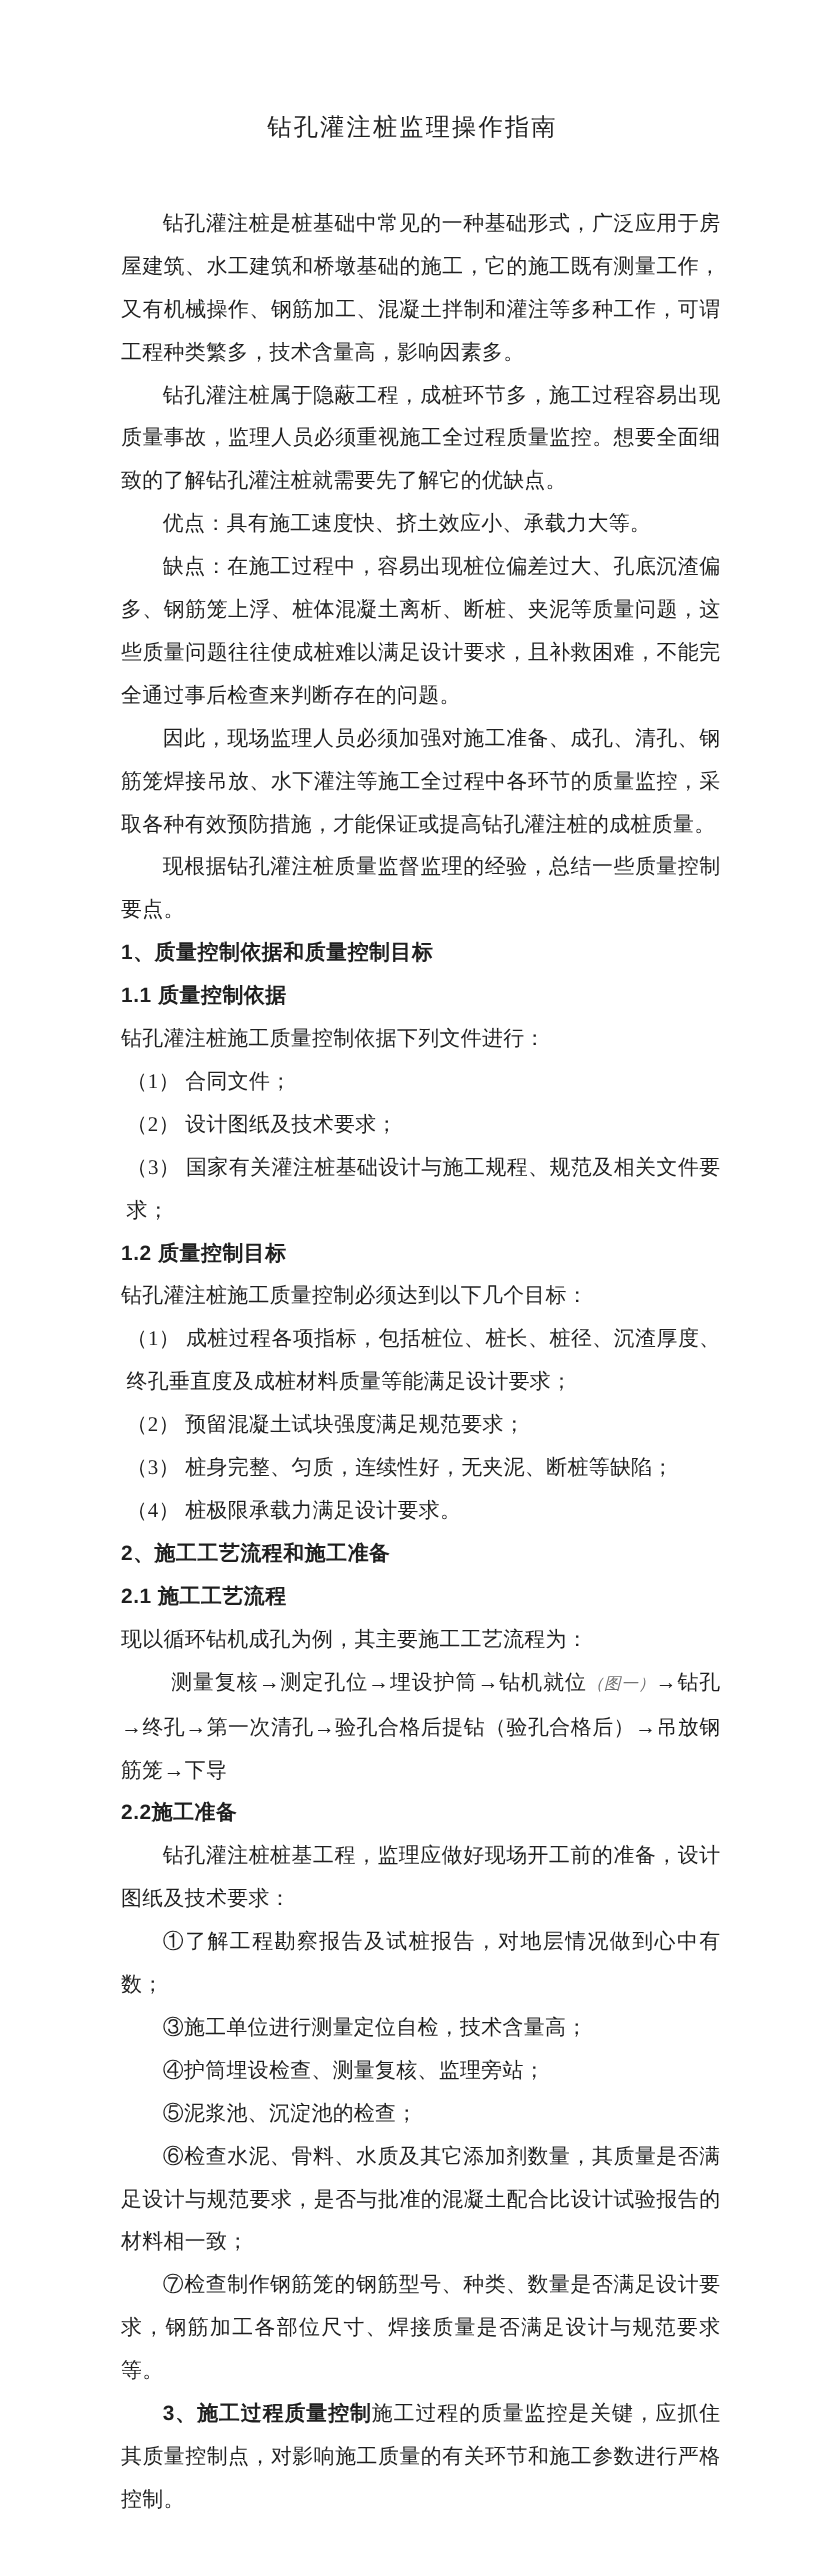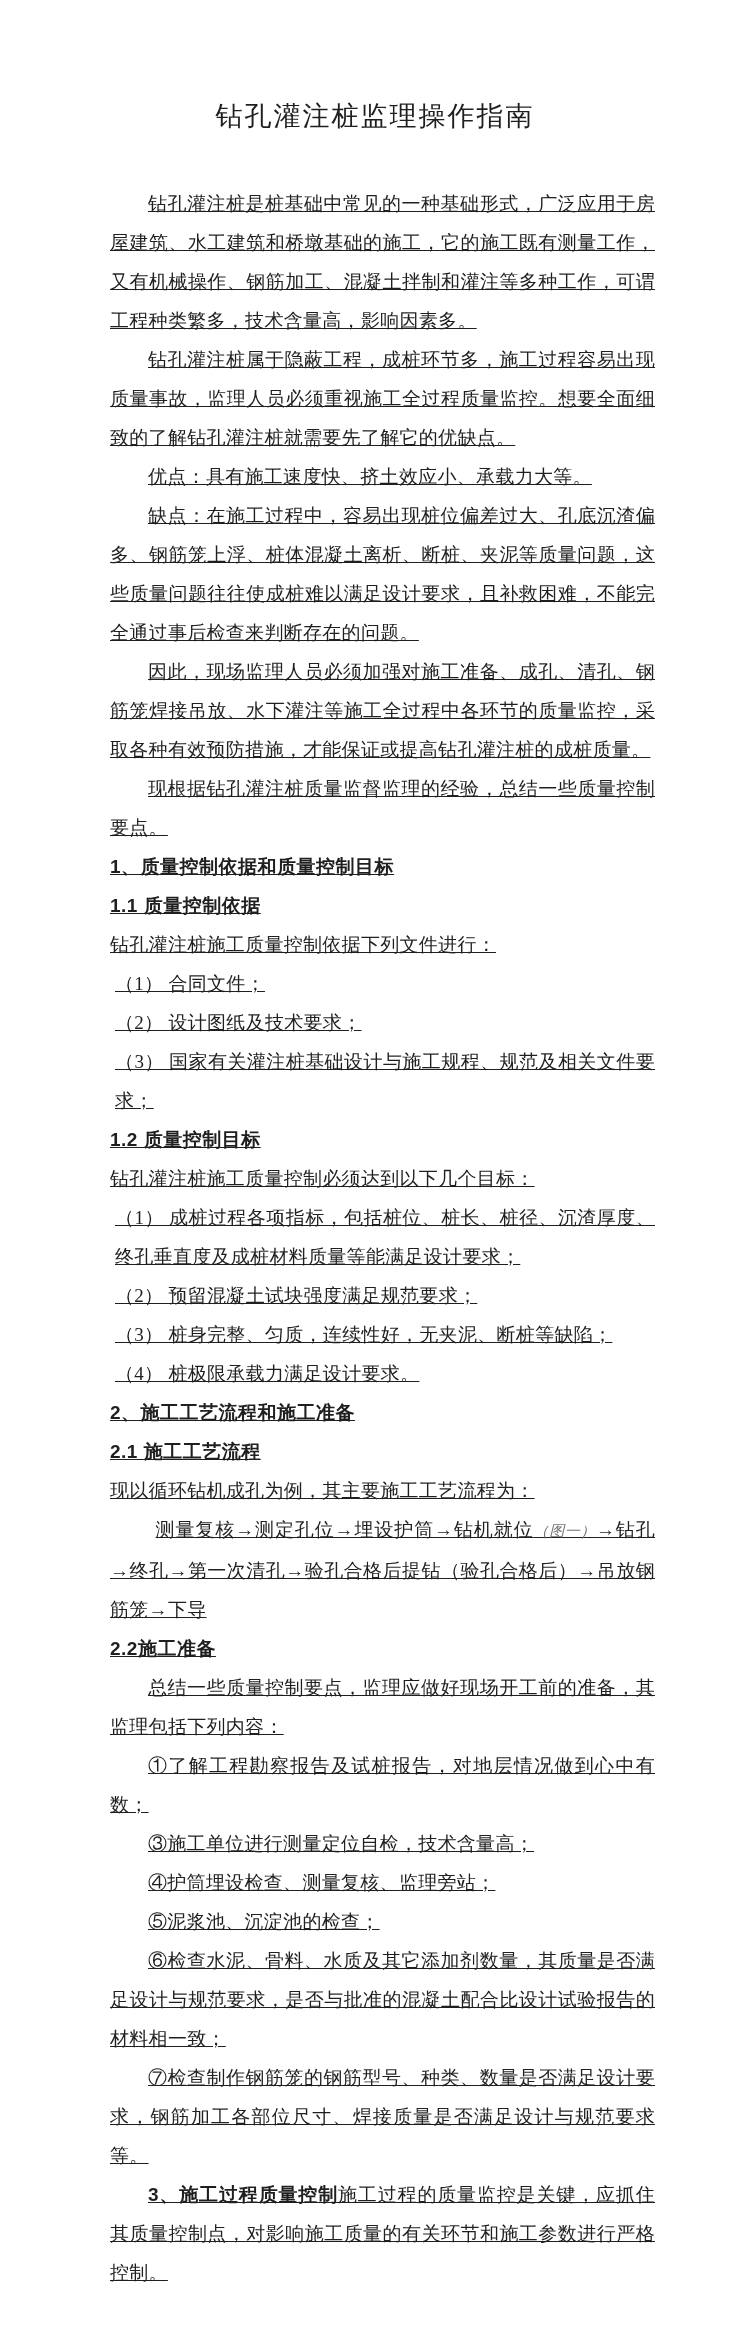--- a/index.html
+++ b/index.html
@@ -10,37 +10,36 @@
     margin: 0 auto;
     background: #ffffff;
     box-sizing: border-box;
     overflow: hidden;
     color: #1f1f1f;
     font-family: "Liberation Serif", "DejaVu Serif", serif;
   }
   .title {
     margin: 92px 0 0 0;
     text-align: center;
-    font-size: 27px;
+    font-size: 22px;
     font-weight: 400;
     letter-spacing: 2px;
     line-height: 48px;
     font-family: "Liberation Serif", "DejaVu Serif", serif;
   }
   .content {
     margin: 44px 95px 0 110px;  
   }
   .content p {
     margin: 0;
     font-size: 19px;
     line-height: 39px;
     text-align: justify;
     text-justify: inter-ideograph;
     letter-spacing: 0.3px;
-    text-decoration: underline;
   }
   
   p.p-indent { text-indent: 2em; }
   
   p.p-plain  { text-indent: 0; }
   
   p.p-list   { text-indent: 0; padding-left: 5px; }
   
   p.p-flow   { text-indent: 2.4em; }
   
@@ -85,21 +84,21 @@
       <p class="p-plain"><span>钻孔灌注桩施工质量控制必须达到以下几个目标：</span></p>
       <p class="p-list"><span>（1） 成桩过程各项指标，包括桩位、桩长、桩径、沉渣厚度、终孔垂直度及成桩材料质量等能满足设计要求；</span></p>
       <p class="p-list"><span>（2） 预留混凝土试块强度满足规范要求；</span></p>
       <p class="p-list"><span>（3） 桩身完整、匀质，连续性好，无夹泥、断桩等缺陷；</span></p>
       <p class="p-list"><span>（4） 桩极限承载力满足设计要求。</span></p>
       <p class="p-heading"><span>2、施工工艺流程和施工准备</span></p>
       <p class="p-heading"><span>2.1 施工工艺流程</span></p>
       <p class="p-plain"><span>现以循环钻机成孔为例，其主要施工工艺流程为：</span></p>
       <p class="p-flow"><span>测量复核→测定孔位→埋设护筒→钻机就位</span><span class="figure-ref">（图一）</span><span>→钻孔→终孔→第一次清孔→验孔合格后提钻（验孔合格后）→吊放钢筋笼→下导</span></p>
       <p class="p-heading"><span>2.2施工准备</span></p>
-      <p class="p-indent"><span>总结一些质量控制要点，监理应做好现场开工前的准备，其监理包括下列内容：</span></p>
+      <p class="p-indent"><span>钻孔灌注桩桩基工程，监理应做好现场开工前的准备，设计图纸及技术要求：</span></p>
       <p class="p-indent"><span>①了解工程勘察报告及试桩报告，对地层情况做到心中有数；</span></p>
       <p class="p-indent"><span>③施工单位进行测量定位自检，技术含量高；</span></p>
       <p class="p-indent"><span>④护筒埋设检查、测量复核、监理旁站；</span></p>
       <p class="p-indent"><span>⑤泥浆池、沉淀池的检查；</span></p>
       <p class="p-indent"><span>⑥检查水泥、骨料、水质及其它添加剂数量，其质量是否满足设计与规范要求，是否与批准的混凝土配合比设计试验报告的材料相一致；</span></p>
       <p class="p-indent"><span>⑦检查制作钢筋笼的钢筋型号、种类、数量是否满足设计要求，钢筋加工各部位尺寸、焊接质量是否满足设计与规范要求等。</span></p>
       <p class="p-indent"><span class="heading-run">3、施工过程质量控制</span><span>施工过程的质量监控是关键，应抓住其质量控制点，对影响施工质量的有关环节和施工参数进行严格控制。</span></p>
     </div>
 </div>
 

